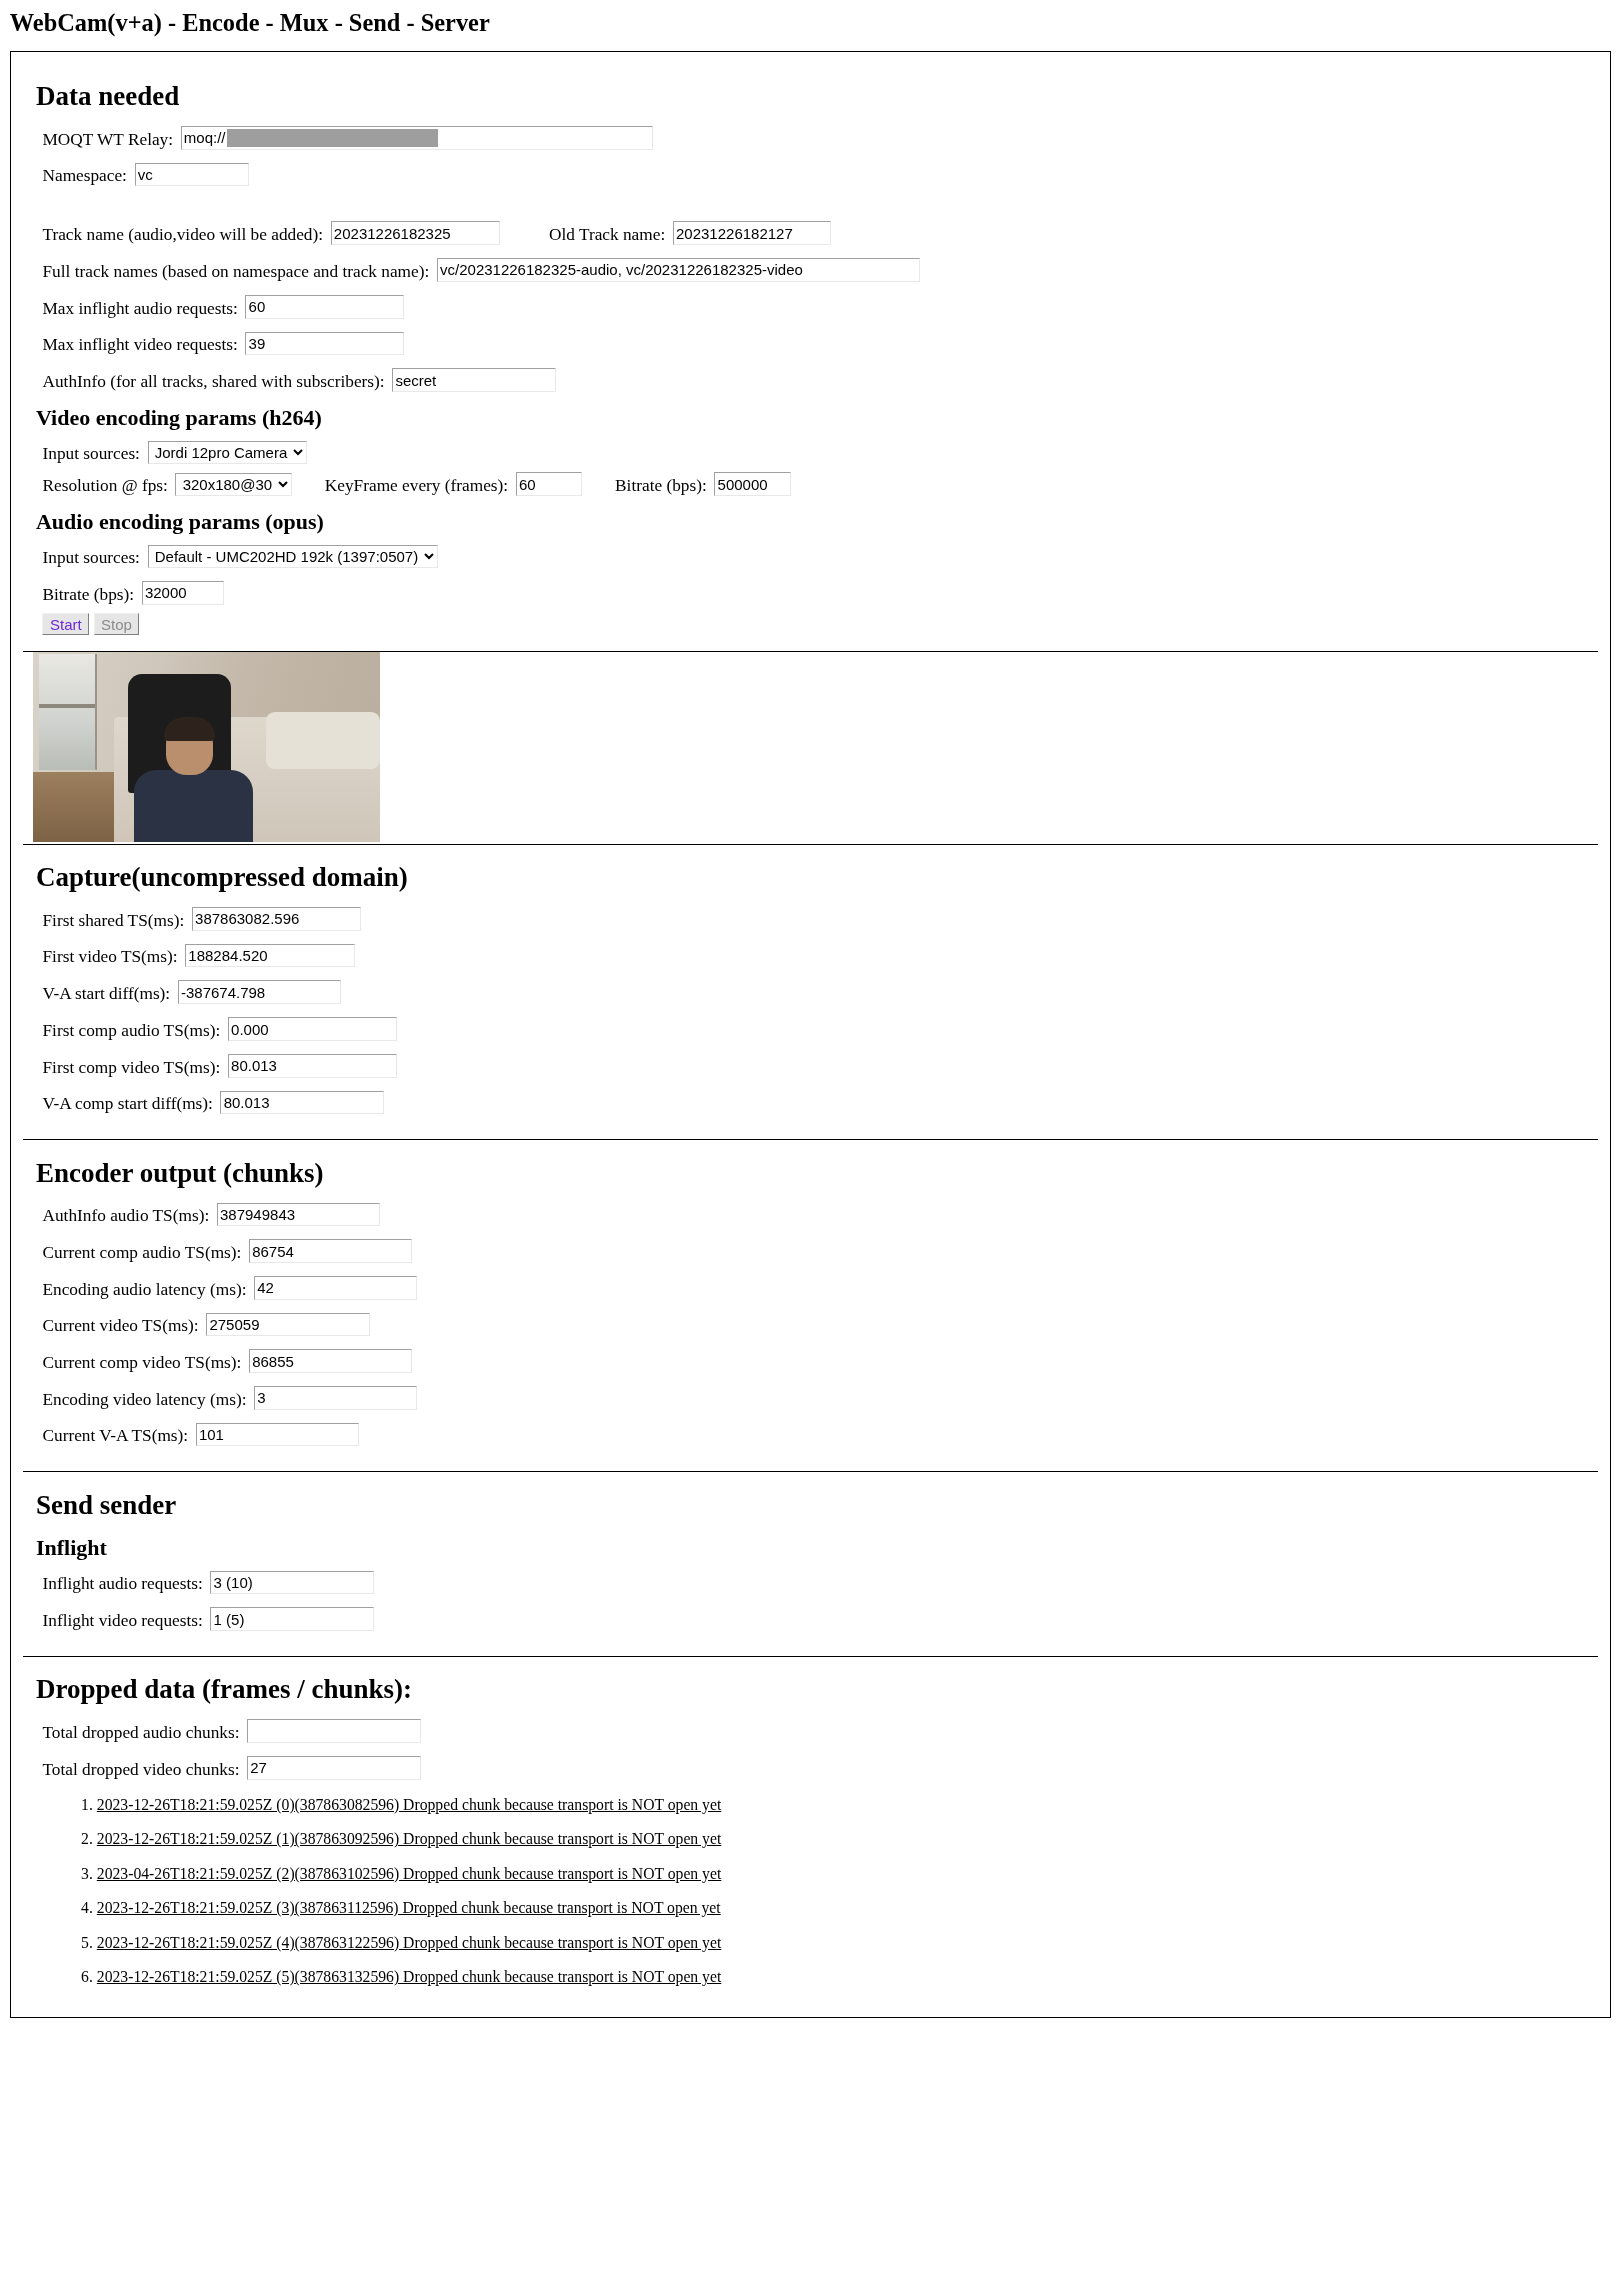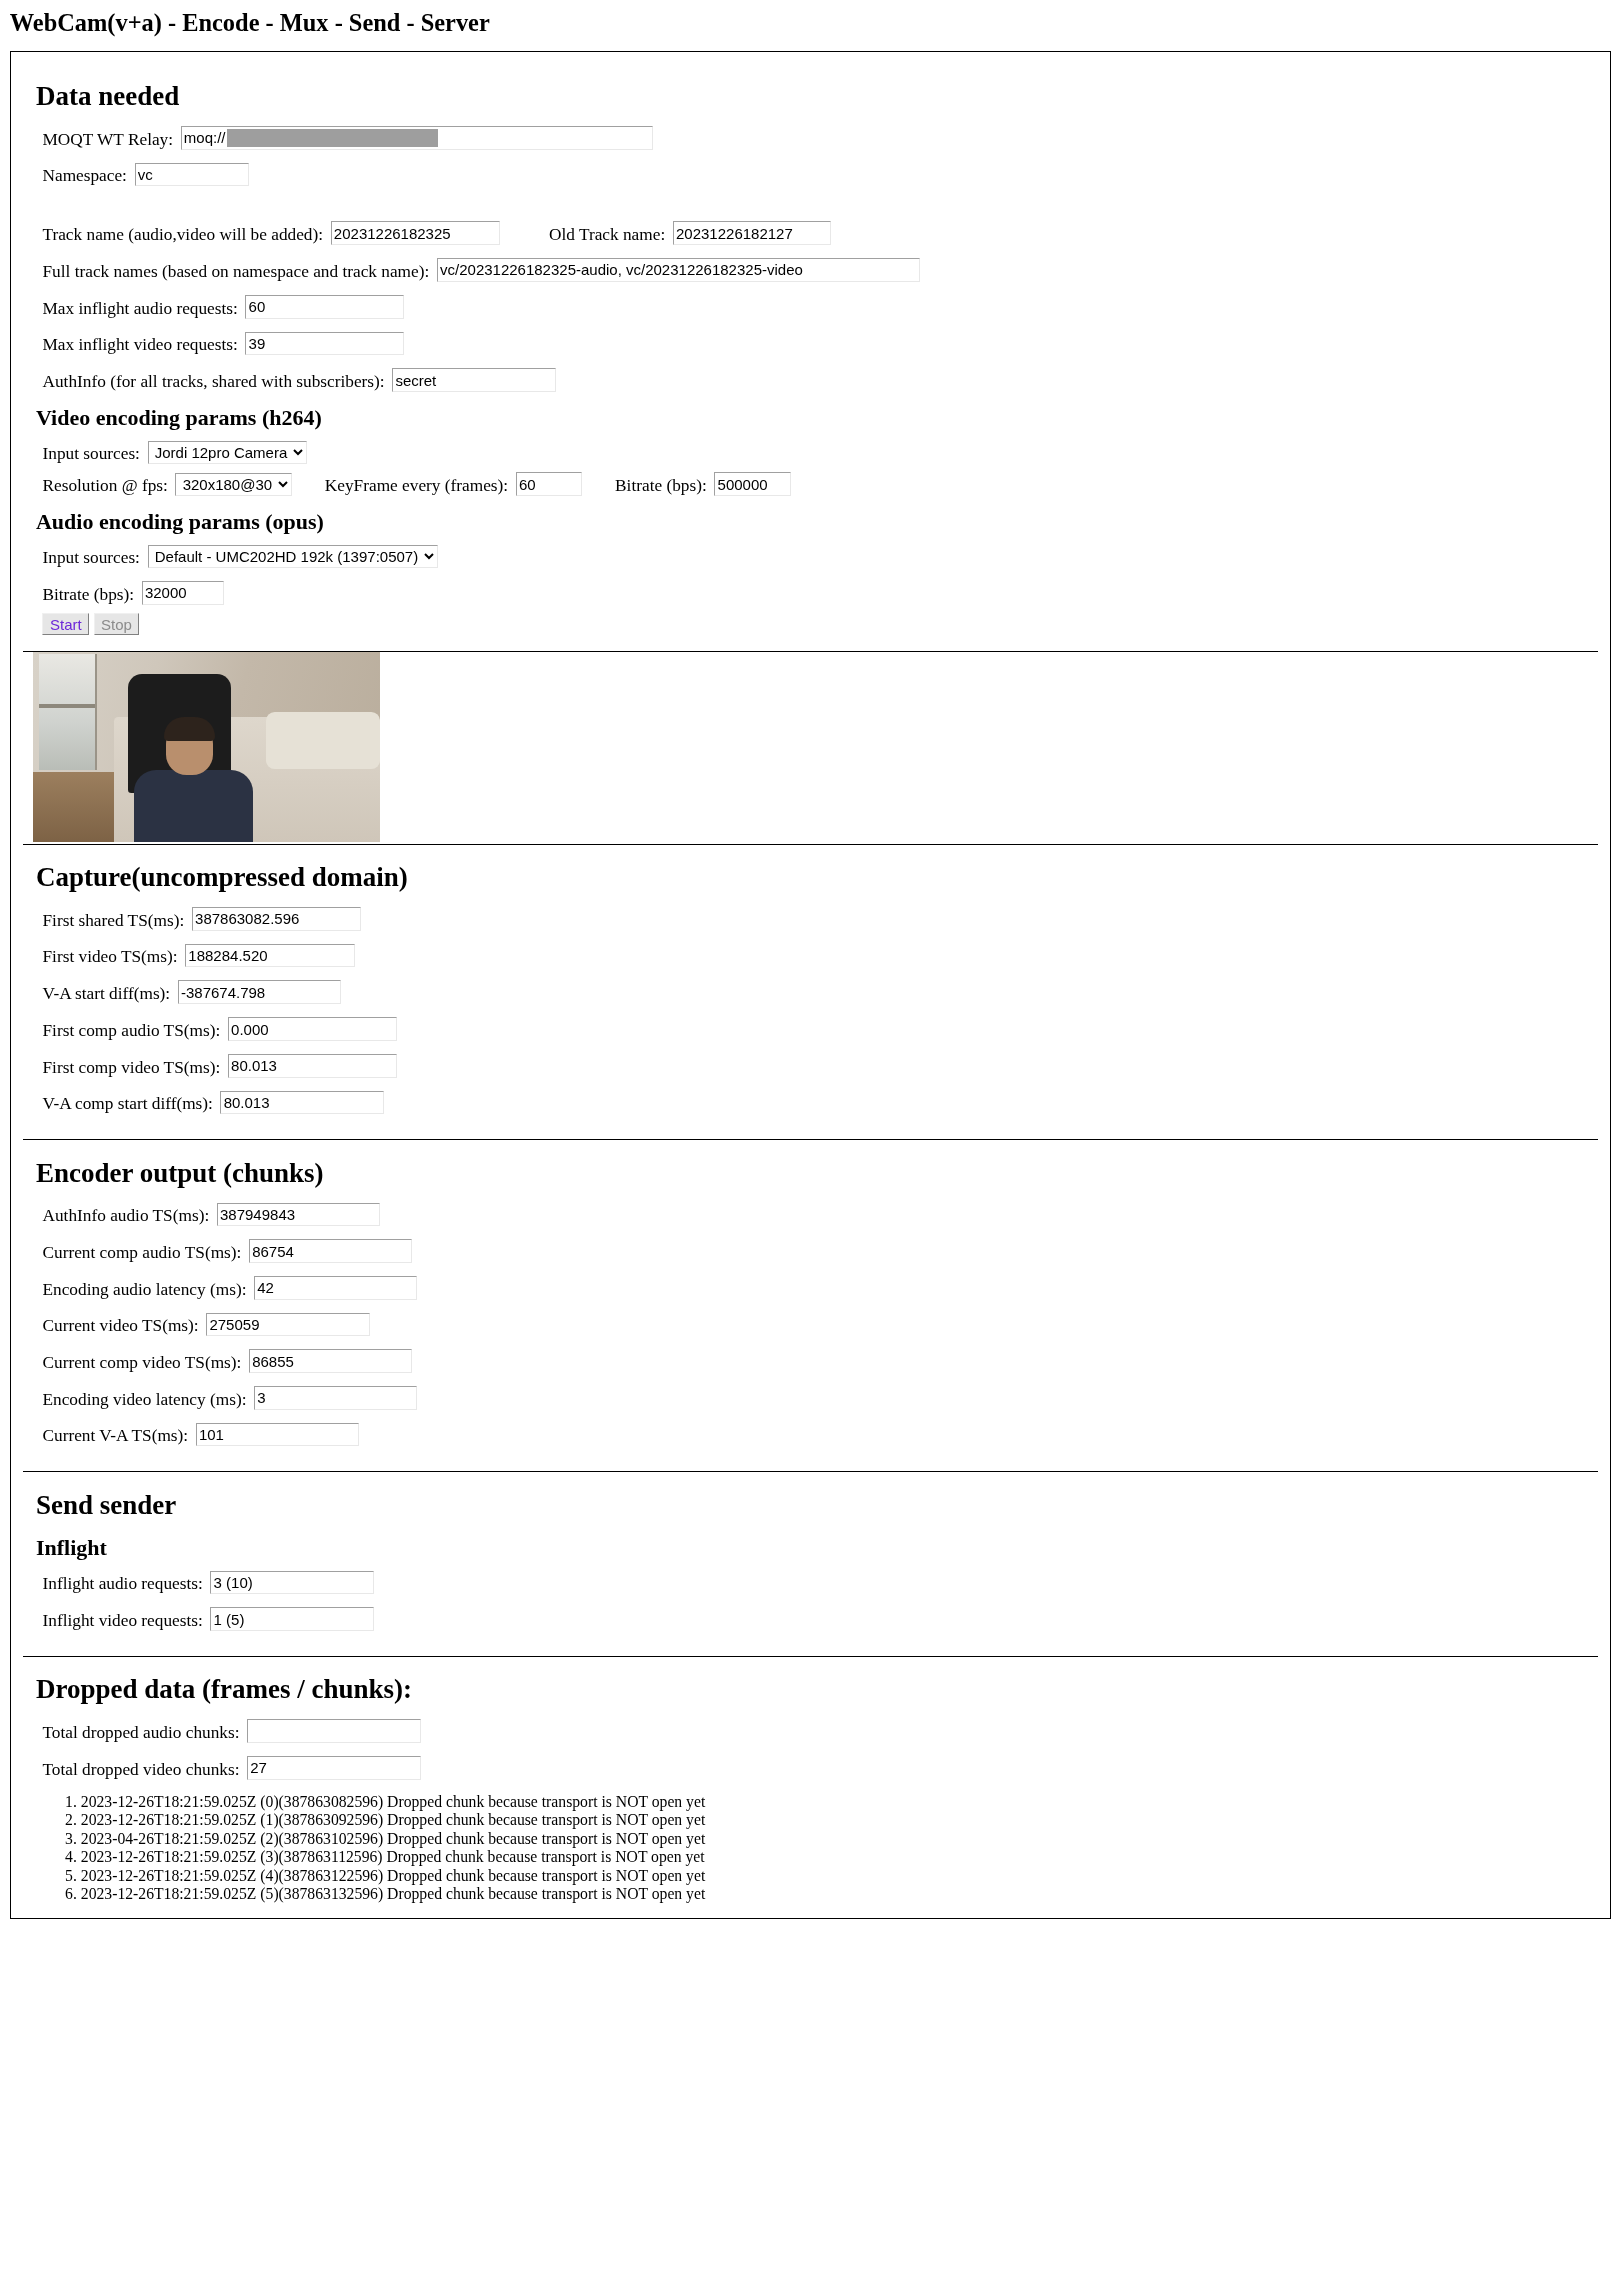--- a/index.html
+++ b/index.html
@@ -188,21 +188,21 @@
     background: #2b3243;
     border-radius: 22px 22px 0 0;
   }
   ol.log {
     font-family: "Liberation Serif", serif;
     font-size: 15.7px;
     margin: 11px 0 0 0;
     padding-left: 47px;
     line-height: 1.18;
   }
-  ol.log li { margin: 0; padding: 0; }
+  ol.log li { margin: 16px; padding: 0; text-decoration: underline; }
   .pad-bottom { padding-bottom: 2.2px; }
 </style>
 </head>
 <body>
 
 <div class="page">
 
   <h2 class="subtitle">WebCam(v+a) - Encode - Mux - Send - Server</h2>
 
   <div class="fieldset">

